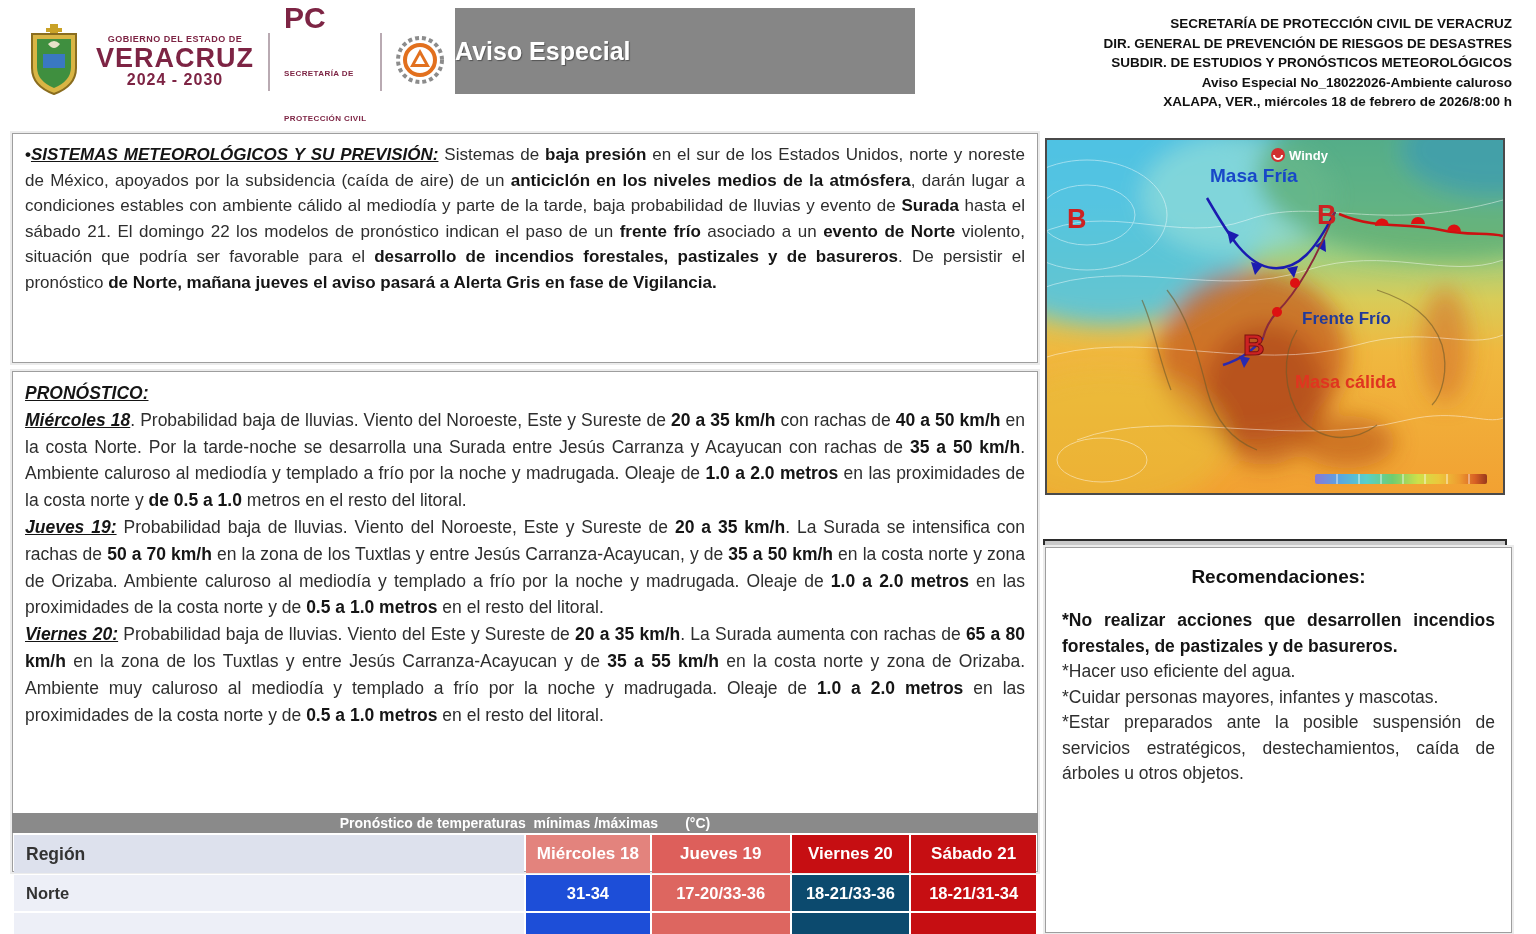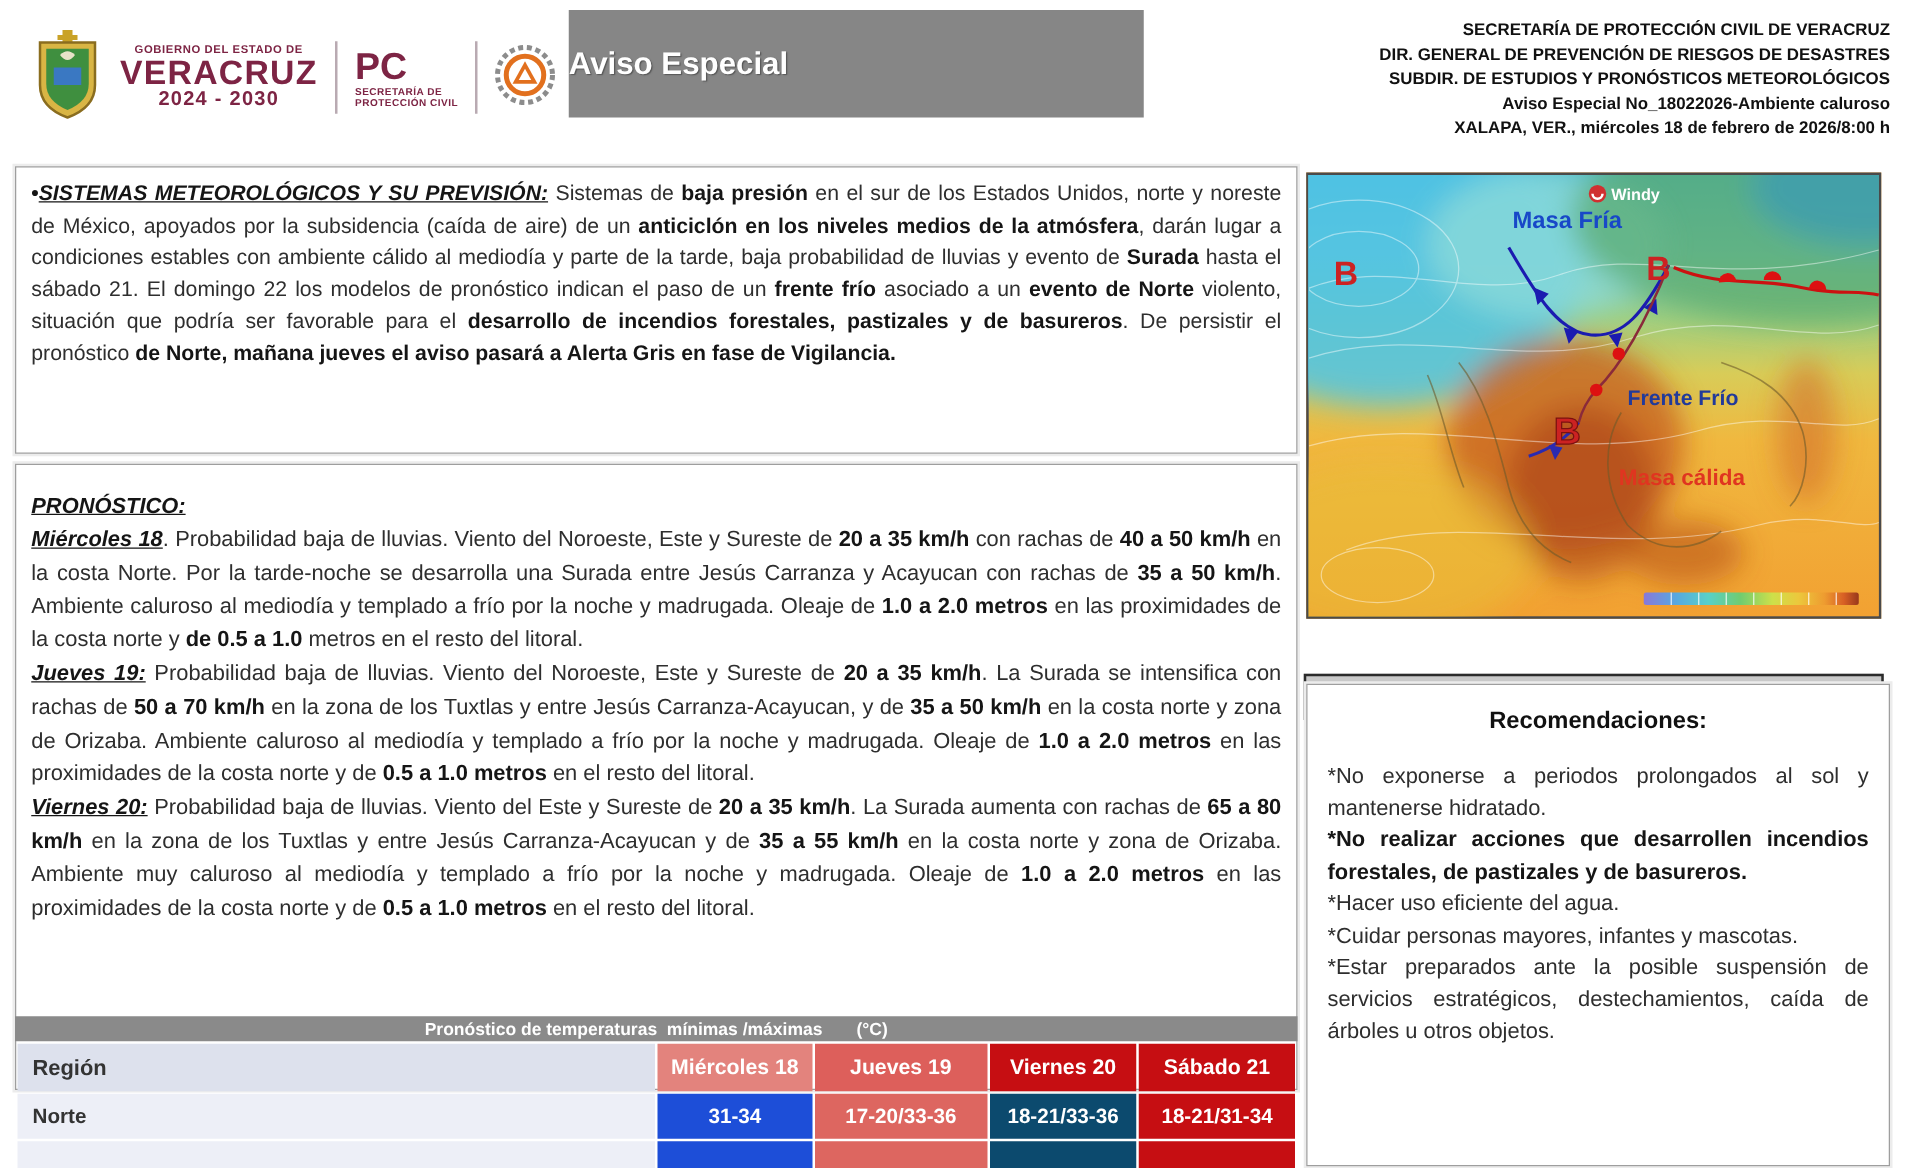--- a/index.html
+++ b/index.html
@@ -11,38 +11,38 @@
   
   #header-logos { left:26px; top:16px; height:92px; display:flex; align-items:center; gap:14px;justify-content:space-between; }
   .maroon { color:#7d2444; }
   .gov-block { text-align:center; line-height:1.05; }
   .gov-top { font-size:9px; font-weight:700; letter-spacing:.5px; }
   .gov-name { font-size:27px; font-weight:800; letter-spacing:1px; }
   .gov-years { font-size:16px; font-weight:800; letter-spacing:1px; }
   .vdiv { width:2px; height:58px; background:#b9aab2; }
   .pc-block { text-align:left; line-height:1.1; }
   .pc-abbr { font-size:30px; font-weight:800; }
-  .pc-tiny { font-size:8px; font-weight:700; letter-spacing:.4px; }
+  .pc-tiny { font-size:8px; font-weight:700; letter-spacing:.4px;margin-top:36px; }
   .pcv-block { text-align:left; line-height:1.15; }
   .pcv-tiny { font-size:8px; font-weight:700; letter-spacing:.4px; }
   .pcv-name { font-size:18px; font-weight:800; letter-spacing:.5px; }
 
   #title-box { left:455px; top:8px; width:460px; height:86px; background:#868686;
     display:flex; flex-direction:column; justify-content:center;
     color:#fff; font-weight:800; font-size:25px; line-height:1.32; text-shadow:1px 1px 1px #555; }
 
   #org-block { left:1046px; top:14px; width:466px; text-align:right;
     font-size:13.5px; font-weight:700; line-height:19.5px; color:#111; }
 
   
   .frame { border:1px solid #9e9e9e; box-shadow:0 0 0 2px #ececec; background:#fff; }
 
   #box-sistemas { left:12px; top:133px; width:1026px; height:230px; padding:8px 12px;
     font-size:17px; line-height:25.6px; text-align:justify; color:#2e2e2e; overflow:hidden; }
-  #box-pronostico { left:12px; top:371px; width:1026px; height:501px; padding:19px 12px;
+  #box-pronostico { left:12px; top:371px; width:1026px; height:501px; padding:8px 12px;
     font-size:17.5px; line-height:26.8px; text-align:justify; color:#2e2e2e; overflow:hidden; }
 
   .seg-b { font-weight:800; color:#151515; }
   .seg-i { font-style:italic; }
   .seg-u { text-decoration:underline; }
 
   
   #table-wrap { left:12px; top:813px; width:1026px; }
   .t-title { height:20px; background:#8a8a8a; color:#fff; font-weight:700; font-size:14px;
     display:flex; align-items:center; justify-content:center; white-space:pre;text-align:right; }
@@ -267,19 +267,18 @@
       <line x1="422" y1="334" x2="422" y2="344"></line>
     </g>
   </svg>
 </div>
 
 <div class="abs" id="map-caption">Sistemas meteorológicos  jueves 19/15h</div>
 
 <div class="abs frame" id="reco-box">
   <div class="reco-title">Recomendaciones:</div>
   <div>
-      <p class="reco-item">*No exponerse a periodos  prolongados  al sol y mantenerse  hidratado.</p>
       <p class="reco-item bold">*No realizar acciones que desarrollen incendios forestales, de pastizales y de basureros.</p>
       <p class="reco-item">*Hacer uso eficiente del agua.</p>
       <p class="reco-item">*Cuidar personas mayores, infantes y mascotas.</p>
       <p class="reco-item">*Estar preparados ante la posible suspensión de servicios estratégicos, destechamientos, caída de árboles u otros objetos.</p>
     </div>
 </div>
 
 </body></html>

